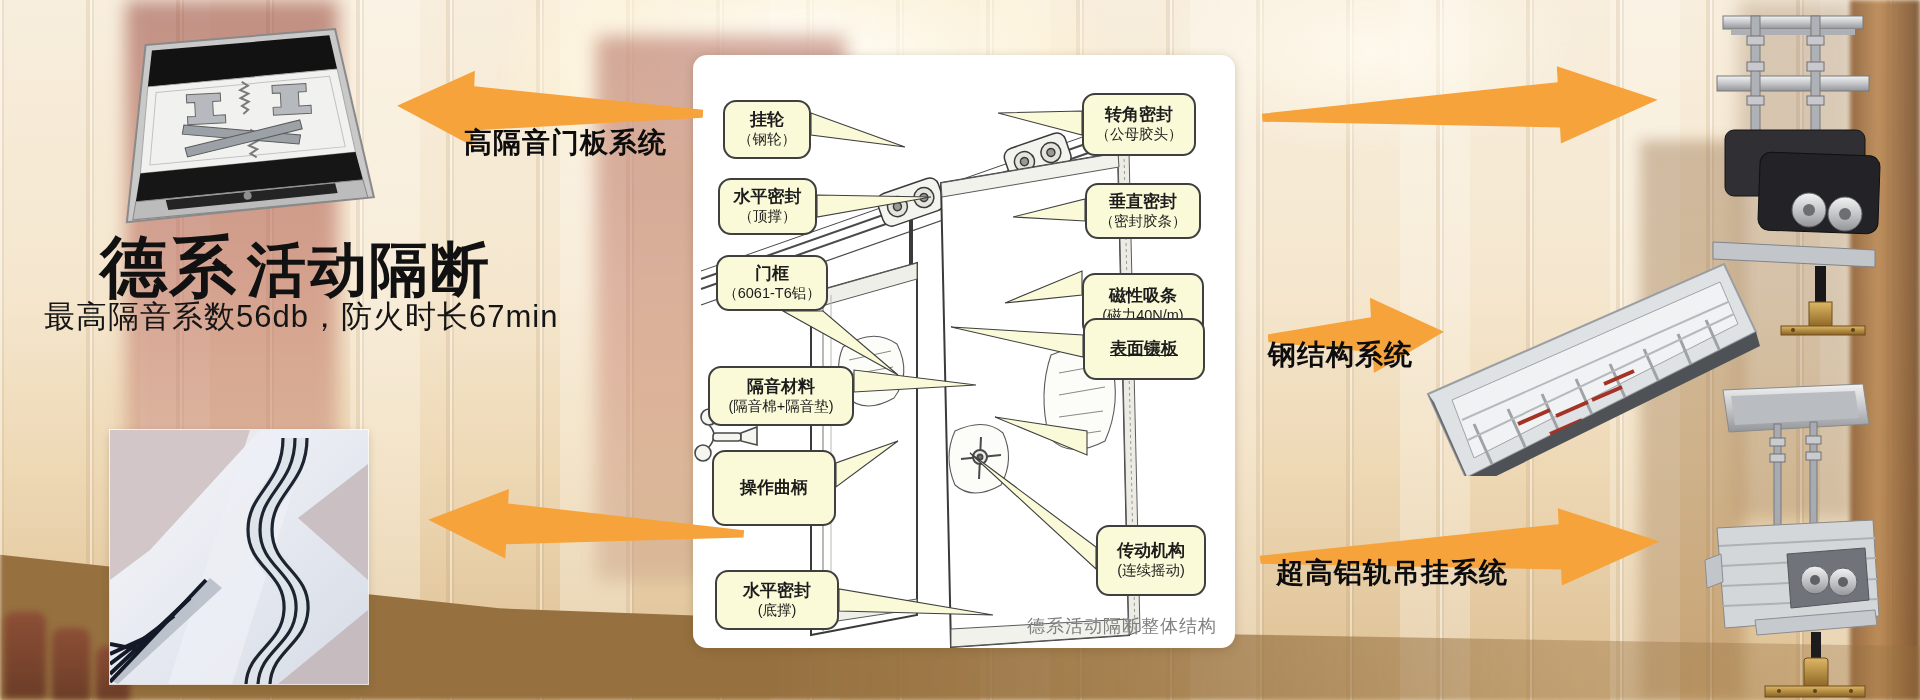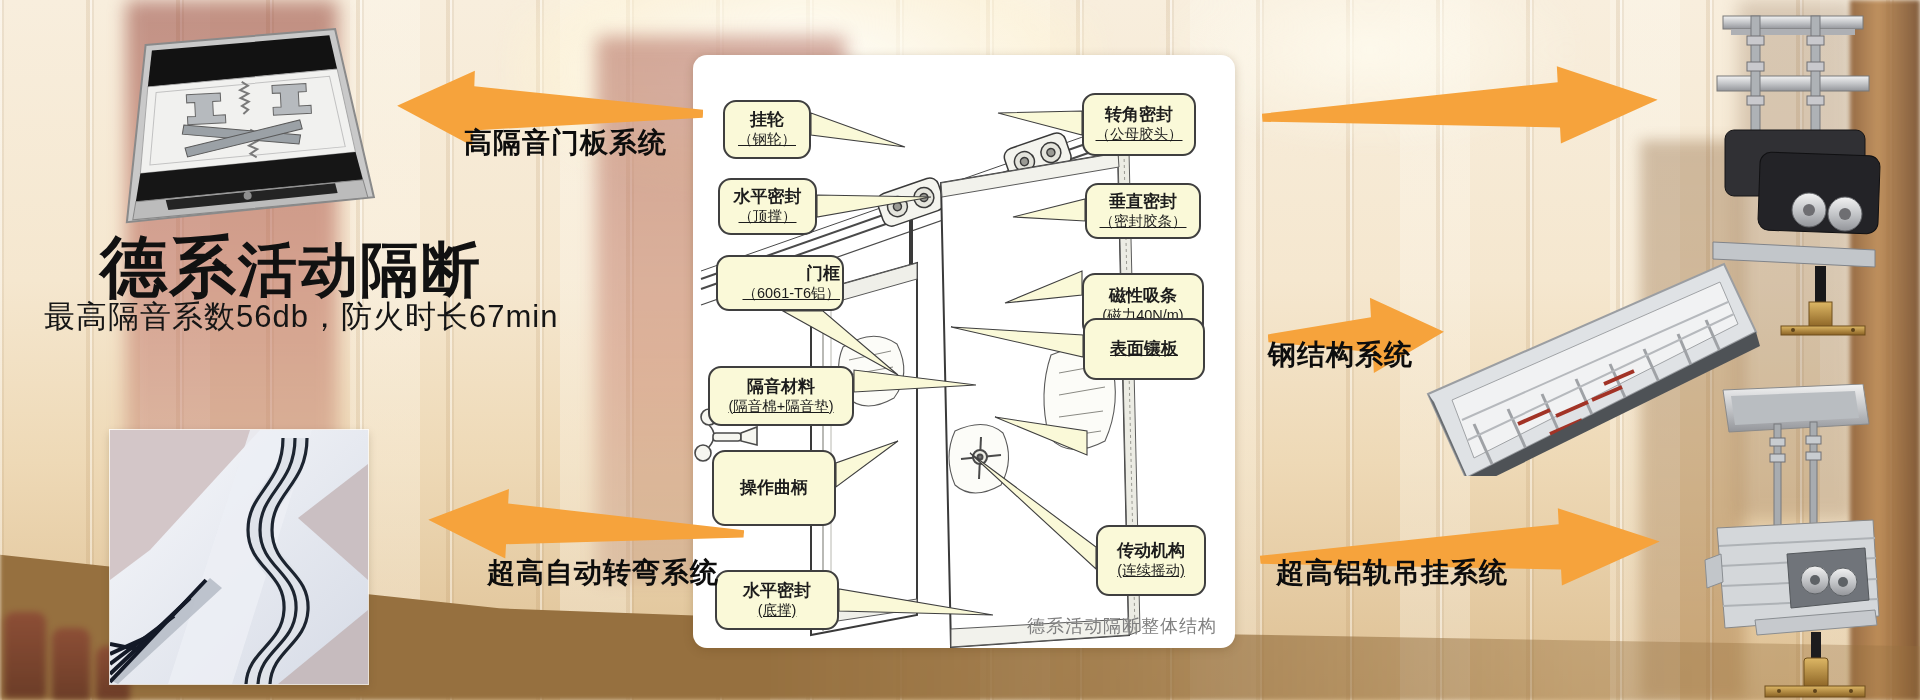--- a/index.html
+++ b/index.html
@@ -45,36 +45,36 @@
     background-position:0 0,0 0,36px 24px,0 0;
     filter:blur(2px);
     clip-path:polygon(0 8%, 26% 42%, 62% 58%, 100% 66%, 100% 100%, 0 100%);
     -webkit-mask-image:linear-gradient(90deg,#000 0 40%,rgba(0,0,0,.8) 58%,rgba(0,0,0,.4) 82%,rgba(0,0,0,.3) 100%);
     mask-image:linear-gradient(90deg,#000 0 40%,rgba(0,0,0,.8) 58%,rgba(0,0,0,.4) 82%,rgba(0,0,0,.3) 100%);
   }
   .bg-chair{position:absolute;background:linear-gradient(180deg,#8a4434,#5e2c20);border-radius:10px 10px 4px 4px;opacity:.75;filter:blur(3px);}
   
   .title{position:absolute;left:100px;top:222px;color:var(--ink);white-space:nowrap;z-index:15;}
   .title .t1{font-size:67px;font-weight:900;letter-spacing:2px;}
-  .title .t2{font-size:59px;font-weight:600;margin-left:0;letter-spacing:2px;text-align:center;}
+  .title .t2{font-size:59px;font-weight:600;margin-left:9px;letter-spacing:2px;text-align:center;}
   .subtitle{position:absolute;left:44px;top:296px;font-size:31px;color:#151515;letter-spacing:1px;z-index:15;white-space:nowrap;}
   
   .arrow{position:absolute;z-index:20;}
   .arrow svg{display:block;width:100%;height:100%;}
   .arrow-shape{fill:var(--arrow);}
   .arrow-label{position:absolute;z-index:25;font-size:28px;font-weight:700;color:#0d0d0d;white-space:nowrap;letter-spacing:1px;}
   
   .panel{position:absolute;left:693px;top:55px;width:542px;height:593px;background:#ffffff;z-index:10;
     box-shadow:0 2px 10px rgba(90,60,20,.25);border-radius:14px;}
   .panel svg.artwork{position:absolute;inset:0;width:542px;height:593px;}
   .callout{position:absolute;z-index:12;display:flex;flex-direction:column;align-items:center;justify-content:center;
     background:var(--callout-fill);border:2px solid var(--callout-border);border-radius:13px;
     color:#1c1c1c;text-align:center;line-height:1.22;box-sizing:border-box;padding:2px;}
   .callout .c1{font-size:17px;font-weight:600;}
-  .callout .c2{font-size:14.5px;font-weight:500;text-decoration:underline;}
+  .callout .c2{font-size:14.5px;font-weight:500;}
   .wedge{fill:var(--callout-fill);stroke:var(--callout-border);stroke-width:1.1;}
   .caption{position:absolute;right:18px;bottom:10px;font-size:18px;color:var(--caption);letter-spacing:1px;z-index:12;}
   
   .photo{position:absolute;z-index:30;}
   .photo svg{display:block;width:100%;height:100%;}
   .photo-frame{background:linear-gradient(160deg,#f6f7fa,#dbdfe8);box-shadow:0 0 0 1px rgba(255,255,255,.8),0 3px 8px rgba(80,60,30,.25);}
 </style>
 </head>
 <body>
 
@@ -103,21 +103,20 @@
         <polygon class="arrow-shape" points="440,50 110,26 110,2 0,60 110,118 110,94 440,62"></polygon>
       </svg>
   </div>
   <div class="arrow-label" style="left:464px;top:124px;">高隔音门板系统</div>
 
   <div class="arrow" style="left:428px;top:492px;width:316px;height:72px;transform:rotate(3deg);">
     <svg viewBox="0 0 440 120" preserveAspectRatio="none">
         <polygon class="arrow-shape" points="440,50 110,26 110,2 0,60 110,118 110,94 440,62"></polygon>
       </svg>
   </div>
-  <div class="arrow-label" style="left:487px;top:554px;">超高自动转弯系统</div>
 
   <div class="arrow" style="left:1262px;top:70px;width:396px;height:80px;transform:rotate(-3deg);">
     <svg viewBox="0 0 440 120" preserveAspectRatio="none">
         <polygon class="arrow-shape" points="0,50 330,26 330,2 440,60 330,118 330,94 0,62"></polygon>
       </svg>
   </div>
 
   <div class="arrow" style="left:1268px;top:296px;width:176px;height:78px;transform:rotate(-3deg);">
     <svg viewBox="0 0 200 120" preserveAspectRatio="none">
         <polygon class="arrow-shape" points="0,52 118,34 118,4 200,62 118,120 118,88 0,64"></polygon>
@@ -219,21 +218,21 @@
     </svg>
 
     <div class="callout" style="left:30px;top:45px;width:88px;height:59px;">
       <span class="c1">挂轮</span>
       <span class="c2">（钢轮）</span>
     </div>
     <div class="callout" style="left:25px;top:123px;width:99px;height:57px;">
       <span class="c1">水平密封</span>
       <span class="c2">（顶撑）</span>
     </div>
-    <div class="callout" style="left:23px;top:200px;width:128px;height:56px;align-items:flex-end;">
+    <div class="callout" style="left:23px;top:200px;width:112px;height:56px;">
       <span class="c1">门框</span>
       <span class="c2">（6061-T6铝）</span>
     </div>
     <div class="callout" style="left:15px;top:311px;width:146px;height:60px;">
       <span class="c1">隔音材料</span>
       <span class="c2">(隔音棉+隔音垫)</span>
     </div>
     <div class="callout" style="left:19px;top:395px;width:124px;height:76px;">
       <span class="c1">操作曲柄</span>
 

